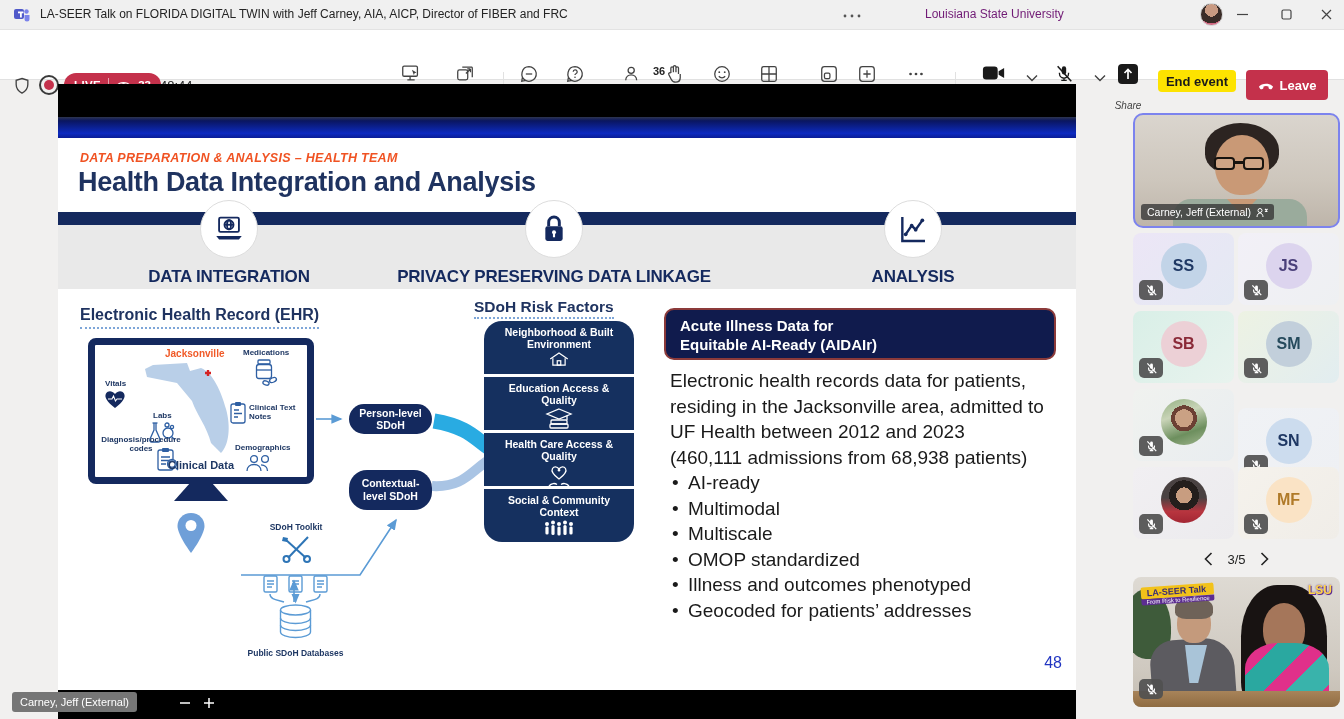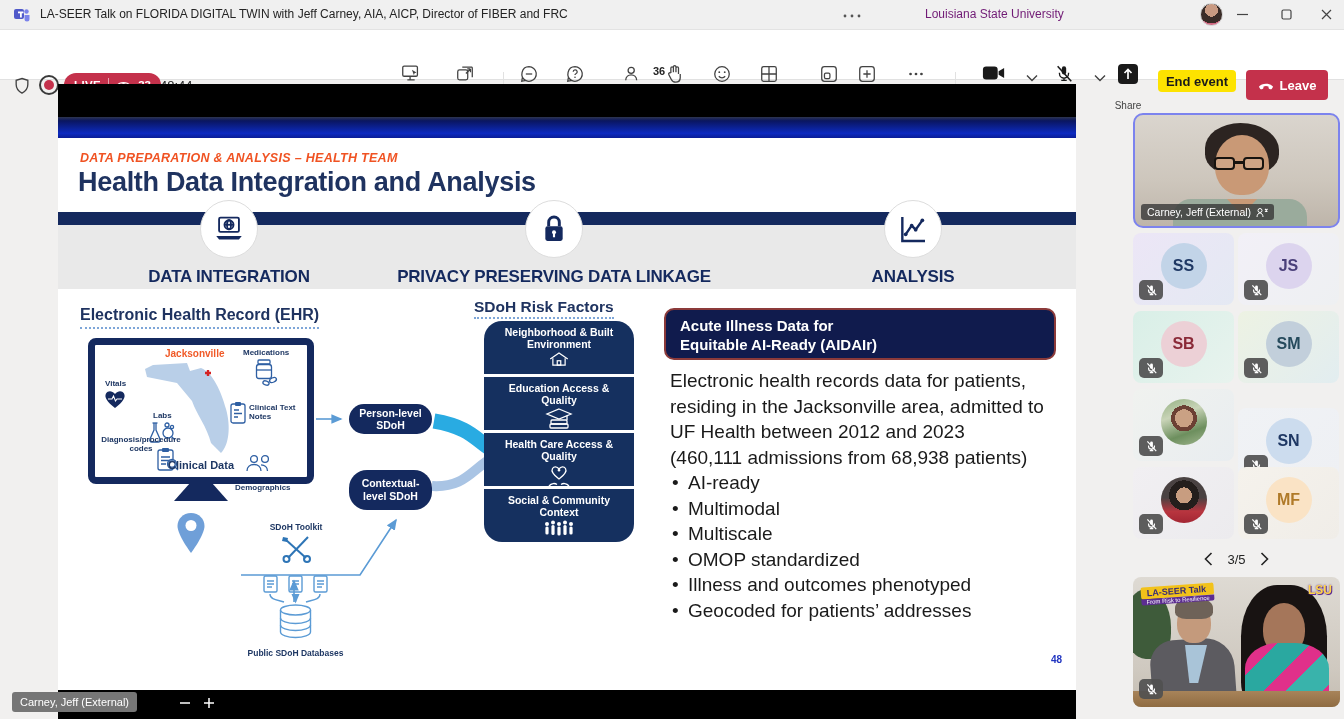--- a/index.html
+++ b/index.html
@@ -15,21 +15,21 @@
   #tb-more { position:absolute; left:842px; top:13px; width:20px; height:6px; cursor:pointer; }
   #tb-org { position:absolute; left:925px; top:7px; font-size:12px; color:#701a75; cursor:pointer; }
   #tb-avatar { position:absolute; left:1200px; top:3px; width:23px; height:23px; border-radius:50%;
     background: radial-gradient(circle at 50% 30%, #c99a82 0 36%, #3a2c28 36% 72%, #d16680 72%); border:1px solid #d0d0d0; cursor:pointer; }
   .winctl { position:absolute; top:0px; width:40px; height:29px; display:flex; align-items:center; justify-content:center; cursor:pointer; }
   #ctl-min { left:1222px; } #ctl-max { left:1266px; } #ctl-close { left:1306px; }
 
   
   #toolbar { position:absolute; left:0; top:30px; width:1344px; height:50px; background:#ffffff; border-bottom:1px solid #e1e1e1; }
   .tbtn { position:absolute; top:34px; display:flex; flex-direction:column; align-items:center; gap:16px; cursor:pointer; }
-  .tbtn .tlabel { font-size:10px; color:#424242; white-space:nowrap; }
+  .tbtn .tlabel { font-size:10px; color:#424242; white-space:nowrap;font-style:italic; }
   .tbtn svg { display:block; }
   .vdiv { position:absolute; top:42px; width:1px; height:26px; background:#e1e1e1; }
   #shield-btn { position:absolute; left:12px; top:45px; cursor:pointer; }
   #record-ind { position:absolute; left:38px; top:44px; cursor:pointer; }
   #live-badge { position:absolute; left:64px; top:43px; height:24px; background:#c4314b; border-radius:12px;
     display:flex; align-items:center; padding:0 10px; gap:7px; color:#fff; }
   #live-badge .lv { font-size:11.5px; font-weight:bold; letter-spacing:.4px; }
   #live-badge .sep { width:1px; height:14px; background:rgba(255,255,255,.55); }
   #live-badge .cnt { font-size:11.5px; font-weight:bold; }
   #timer { position:absolute; left:160px; top:48px; font-size:13px; color:#242424; }
@@ -84,21 +84,21 @@
   .sdoh-box:last-child { border-radius:0 0 18px 18px; margin-bottom:0; }
   .sdoh-box svg { display:block; margin:2px auto 0; }
 
   
   #aidair-header { position:absolute; left:606px; top:170px; width:392px; height:52px; background:#101b4d;
     border:2px solid #8b3a3a; border-radius:10px; color:#fff; font-size:15px; font-weight:bold; line-height:19px; padding:6px 0 0 14px; }
   #aidair-text { position:absolute; left:612px; top:230px; width:404px; font-size:19px; color:#1a1a1a; line-height:25.5px; }
   #aidair-text .para { margin:0; }
   .blt { position:relative; padding-left:18px; }
   .blt::before { content:"•"; position:absolute; left:2px; }
-  #page-num { position:absolute; left:974px; top:516px; width:30px; text-align:right; font-size:10px; font-weight:bold; color:#2135c1; }
+  #page-num { position:absolute; left:974px; top:516px; width:30px; text-align:right; font-size:16px; font-weight:normal; color:#2135c1; }
 
   
   #stage-tag { position:absolute; left:12px; top:692px; height:20px; background:#767676; border-radius:3px;
     color:#fff; font-size:11px; display:flex; align-items:center; padding:0 8px; }
   .zoomctl { position:absolute; top:694px; width:18px; height:18px; display:flex; align-items:center; justify-content:center; cursor:pointer; }
   #zoom-out { left:176px; } #zoom-in { left:200px; }
 
   
   #speaker-tile { position:absolute; left:1133px; top:113px; width:207px; height:115px; border-radius:10px;
     border:2.5px solid #7c83ee; overflow:hidden; background:linear-gradient(180deg,#dad5ce 0%,#cdc6bc 60%,#beb5aa 100%); cursor:pointer; }
@@ -438,21 +438,21 @@
         <div class="mlabel" style="left:154px; top:58px; width:56px;">Clinical Text Notes</div>
         <div class="mlabel" style="left:2px; top:90px; width:88px; text-align:center;">Diagnosis/procedure codes</div>
         <svg class="abs" style="left:60px; top:102px;" width="26" height="26" viewBox="0 0 26 26" fill="none" stroke="#2e5fa3" stroke-width="1.3">
           <rect x="3" y="3" width="15" height="20" rx="2"></rect>
             <rect x="7" y="1" width="7" height="4" rx="1" fill="#2e5fa3" stroke="none"></rect>
           <path d="M6 10 h9 M6 13.5 h9 M6 17 h5"></path>
           <circle cx="17" cy="17" r="4.5" fill="#fff"></circle>
             <circle cx="17" cy="17" r="3.2"></circle>
             <path d="M19.5 19.5 L23 23"></path>
         </svg>
-        <div class="mlabel" style="left:140px; top:98px;margin-top:40px;">Demographics</div>
+        <div class="mlabel" style="left:140px; top:98px;">Demographics</div>
         <svg class="abs" style="left:148px; top:108px;" width="34" height="20" viewBox="0 0 34 20" fill="none" stroke="#2e5fa3" stroke-width="1.3">
           <circle cx="11" cy="6" r="3.4"></circle>
             <circle cx="22" cy="6" r="3.4"></circle>
           <path d="M4 18 c0 -4 3 -6.5 7 -6.5 s7 2.5 7 6.5 M18 11.8 c3.5 .2 6.5 2.5 6.5 6.2"></path>
         </svg>
         <div class="mlabel" id="lbl-clinicaldata" style="left:0; top:116px;">Clinical Data</div>
       </div>
       <div id="monitor-stand"></div>
 
       <div class="pillnavy" id="pill-person">Person-level SDoH</div>

